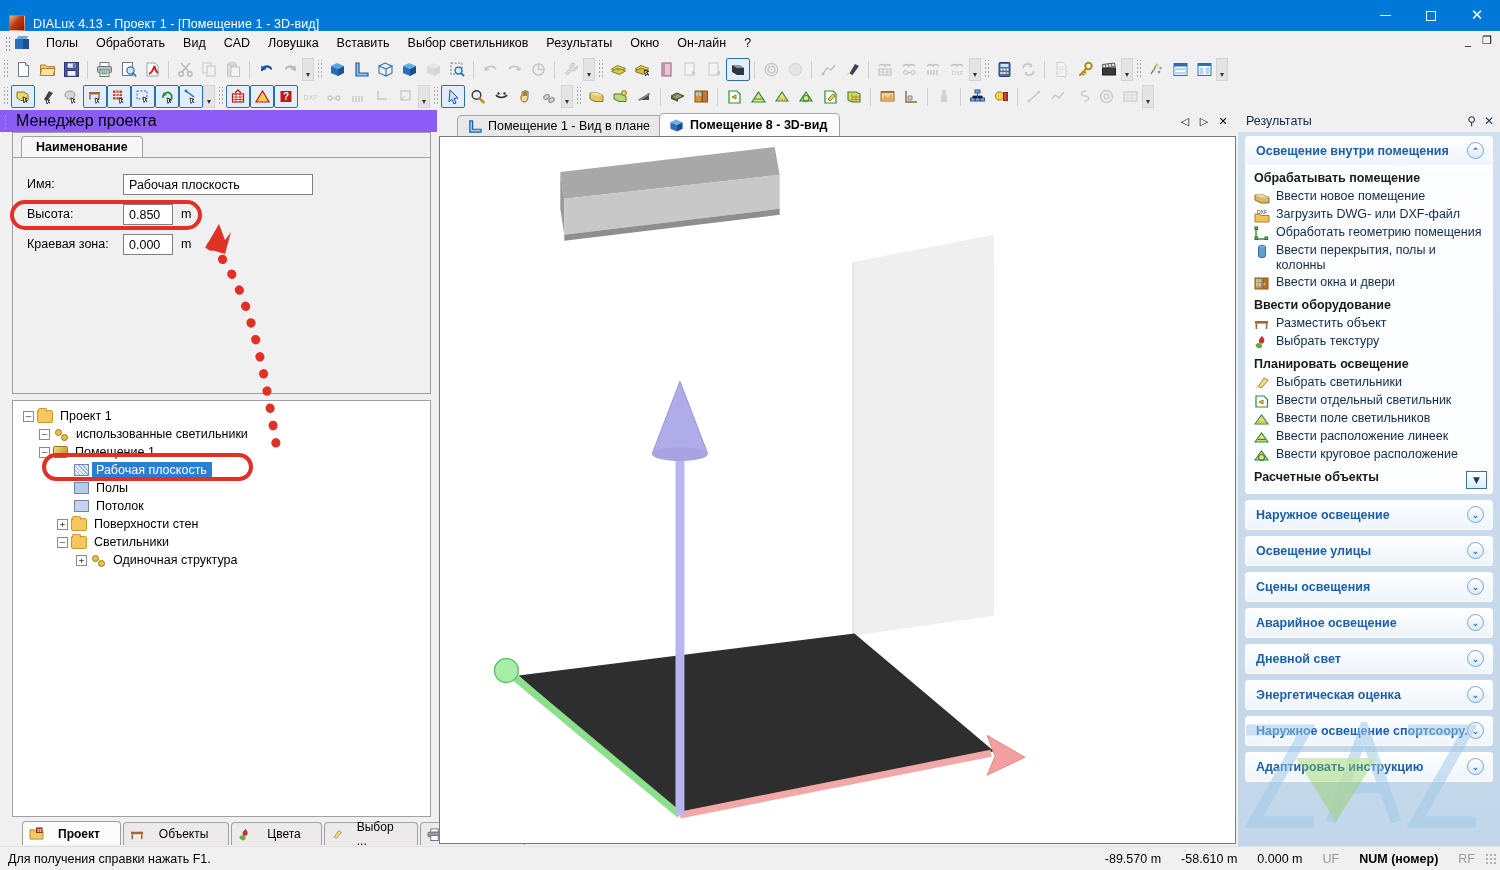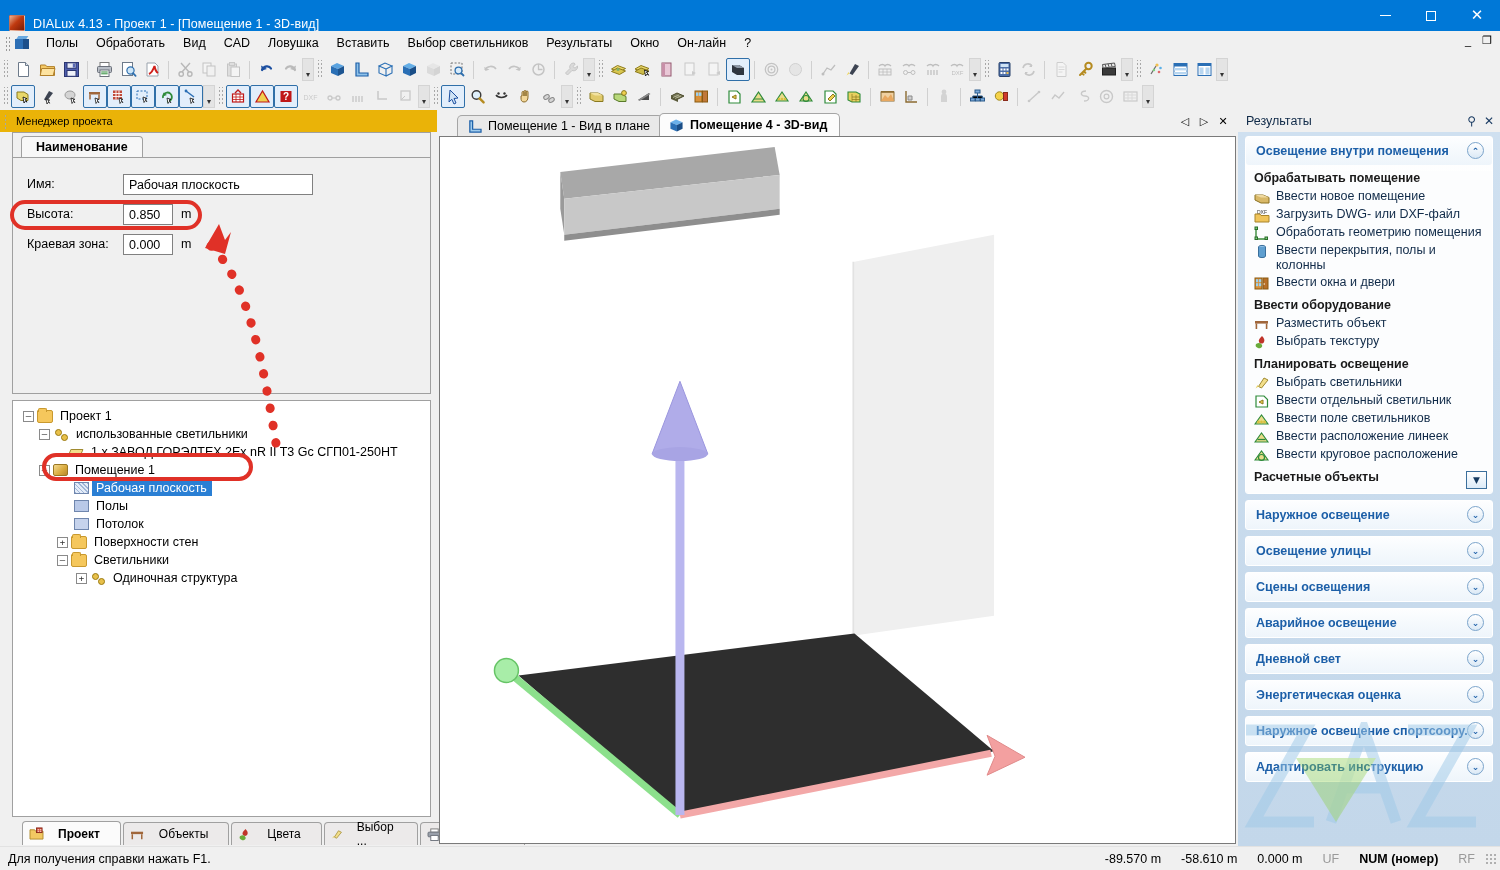--- a/index.html
+++ b/index.html
@@ -95,21 +95,21 @@
   
   .body-area { flex: 1; display: flex; min-height: 0; }
 
   
   .left-pane {
     width: 437px; flex: none; display: flex; flex-direction: column;
     background: #f0f0f0; position: relative;
   }
   .pane-caption {
     height: 22px; display: flex; align-items: center; padding-left: 4px;
-    font-size: 11px; color: #000; background: #eab308;
+    font-size: 16px; color: #000; background: #8b5cf6;
   }
   .pane-caption .grip {
     width: 4px; height: 15px; margin-right: 8px;
     background-image: radial-gradient(circle, #a8a8a8 1px, transparent 1px);
     background-size: 3px 4px;
   }
   .prop-panel {
     margin: 0 6px 0 12px; border: 1px solid #a0a0a0; background: #f0f0f0;
     height: 262px; position: relative;
   }
@@ -971,24 +971,20 @@
           <span class="ic-folder"></span>
           <span class="tlabel">Проект 1</span>
         </div>
 
         <div class="tnode" style="padding-left:20px">
           <span class="expander">–</span>
           <span class="ic-lamps"></span>
           <span class="tlabel">использованные светильники</span>
         </div>
 
-        <div class="tnode" style="padding-left:49px">
-          <span class="ic-lum"></span>
-          <span class="tlabel">1 x ЗАВОД ГОРЭЛТЕХ 2Ex nR II T3 Gc СГП01-250НТ</span>
-        </div>
 
         <div class="tnode" style="padding-left:20px">
           <span class="expander">–</span>
           <span class="ic-room"></span>
           <span class="tlabel">Помещение 1</span>
         </div>
 
         <div class="tnode" style="padding-left:55px">
           <span class="ic-plane hatched"></span>
           <span class="tlabel sel">Рабочая плоскость</span>
@@ -1080,21 +1076,21 @@
               <path d="M3 2h3v9h9v3H3z" fill="#9fcbec" stroke="#1c5fa8" stroke-width="1.3"></path>
             </svg>
           <span>Помещение 1 - Вид в плане</span>
         </div>
         <div class="dtab active">
           <svg class="dico" viewBox="0 0 16 15">
               <path d="M1.5 4.5l6-3 7 3-6 3z" fill="#6ab0ea"></path>
               <path d="M1.5 4.5v7l7 3v-7z" fill="#2a6fb5"></path>
               <path d="M8.5 7.5v7l6-3v-7z" fill="#1a4e87"></path>
             </svg>
-          <span>Помещение 4 - 3D-вид</span>
+          <span>Помещение 8 - 3D-вид</span>
         </div>
         <div class="mdi-btns" style="right:6px; top:5px;">
           <span class="mdi-btn">◁</span>
           <span class="mdi-btn">▷</span>
           <span class="mdi-btn">✕</span>
         </div>
       </div>
 
       <div class="view3d">
         <svg viewBox="0 0 796 708" preserveAspectRatio="xMidYMid meet">

